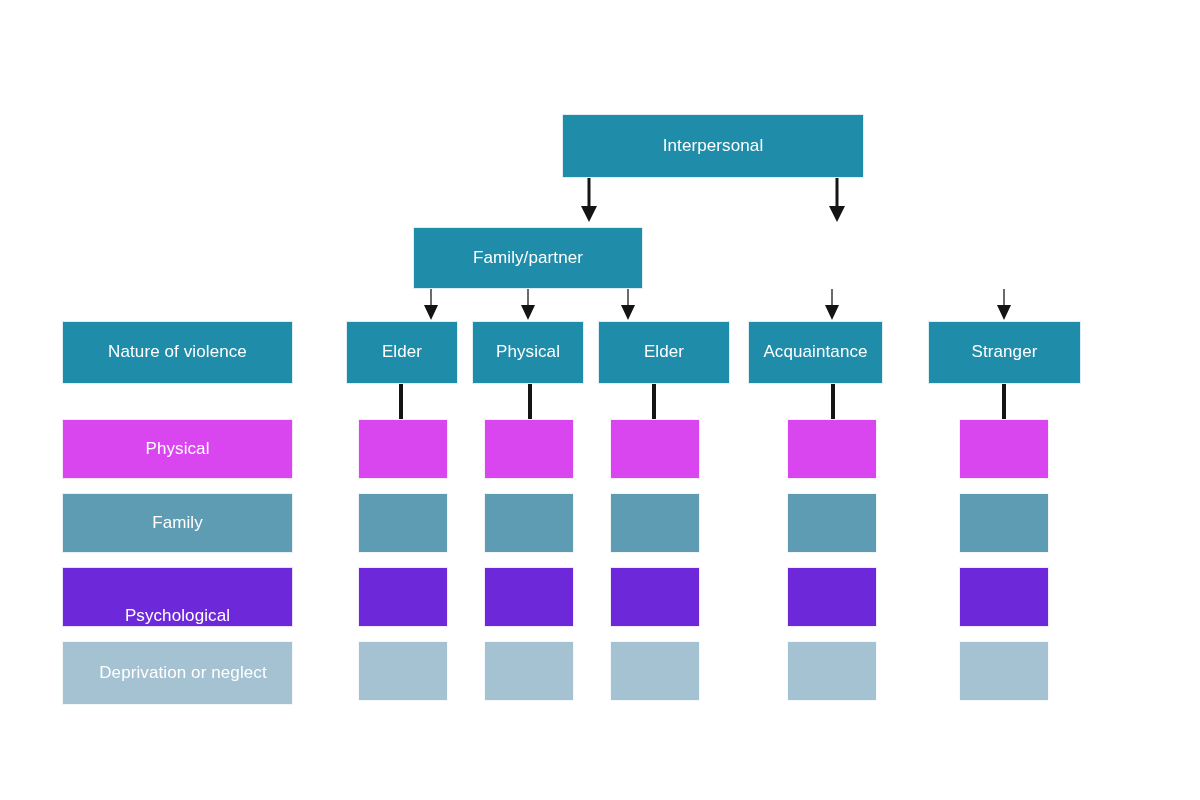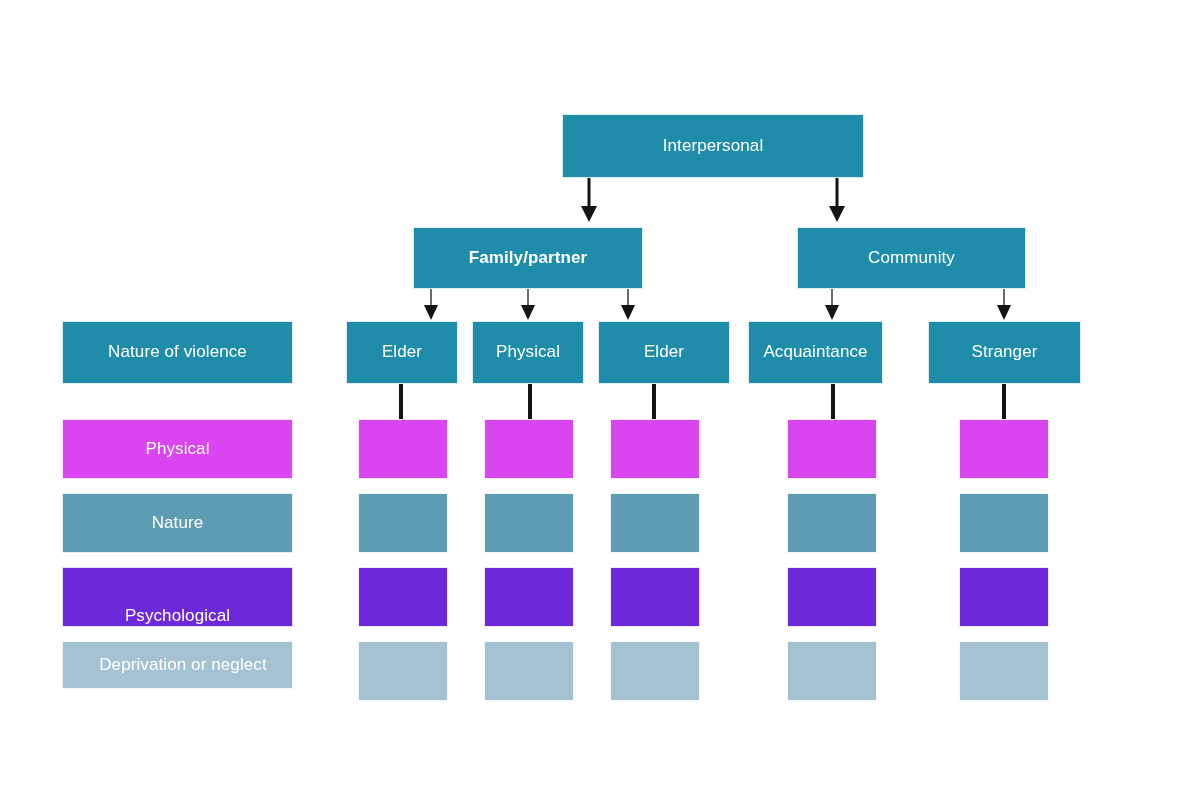--- a/index.html
+++ b/index.html
@@ -79,27 +79,24 @@
 
   <svg class="arrow" style="left:0px; top:0px; width:1200px; height:800px;">
 
     <line x1="589" y1="159" x2="589" y2="189" stroke="#141414" stroke-width="3"></line>
     <polygon points="581,187 597,187 589,203" fill="#141414"></polygon>
 
     <line x1="837" y1="159" x2="837" y2="189" stroke="#141414" stroke-width="3"></line>
     <polygon points="829,187 845,187 837,203" fill="#141414"></polygon>
   </svg>
 
-  <div class="node sh-0" style="left:413px; top:208px; width:230px; height:62px;font-weight:bold;">
+  <div class="node sh-0" style="left:413px; top:208px; width:230px; height:62px;">
     <span>Family/partner</span>
   </div>
 
-  <div class="node sh-0" style="left:797px; top:208px; width:229px; height:62px;">
-    <span>Community</span>
-  </div>
 
   <svg class="arrow" style="left:0px; top:0px; width:1200px; height:800px;">
 
     <line x1="431" y1="270" x2="431" y2="288" stroke="#6a6a6a" stroke-width="2"></line>
     <polygon points="424,286 438,286 431,301" fill="#141414"></polygon>
 
     <line x1="528" y1="270" x2="528" y2="288" stroke="#6a6a6a" stroke-width="2"></line>
     <polygon points="521,286 535,286 528,301" fill="#141414"></polygon>
 
     <line x1="628" y1="270" x2="628" y2="288" stroke="#6a6a6a" stroke-width="2"></line>
@@ -140,28 +137,28 @@
   <div class="conn conn-thick" style="left:528px; top:365px; height:38px;"></div>
   <div class="conn conn-thick" style="left:652px; top:365px; height:38px;"></div>
   <div class="conn conn-thick" style="left:831px; top:365px; height:38px;"></div>
   <div class="conn conn-thick" style="left:1002px; top:365px; height:38px;"></div>
 
   <div class="node sh-1" style="left:62px; top:400px; width:231px; height:60px;">
     <span>Physical</span>
   </div>
 
   <div class="node sh-2" style="left:62px; top:474px; width:231px; height:60px;">
-    <span>Nature</span>
+    <span>Family</span>
   </div>
 
   <div class="node sh-3" style="left:62px; top:548px; width:231px; height:60px;">
     <span>Psychological</span>
   </div>
 
-  <div class="node sh-4" style="left:62px; top:622px; width:231px; height:48px;padding-left:11px;">
+  <div class="node sh-4" style="left:62px; top:622px; width:231px; height:64px;padding-left:11px;">
     <span>Deprivation or neglect</span>
   </div>
 
   <div class="cell sh-1" style="left:358px; top:400px; width:90px; height:60px;"></div>
   <div class="cell sh-2" style="left:358px; top:474px; width:90px; height:60px;"></div>
   <div class="cell sh-3" style="left:358px; top:548px; width:90px; height:60px;"></div>
   <div class="cell sh-4" style="left:358px; top:622px; width:90px; height:60px;"></div>
 
   <div class="cell sh-1" style="left:484px; top:400px; width:90px; height:60px;"></div>
   <div class="cell sh-2" style="left:484px; top:474px; width:90px; height:60px;"></div>

